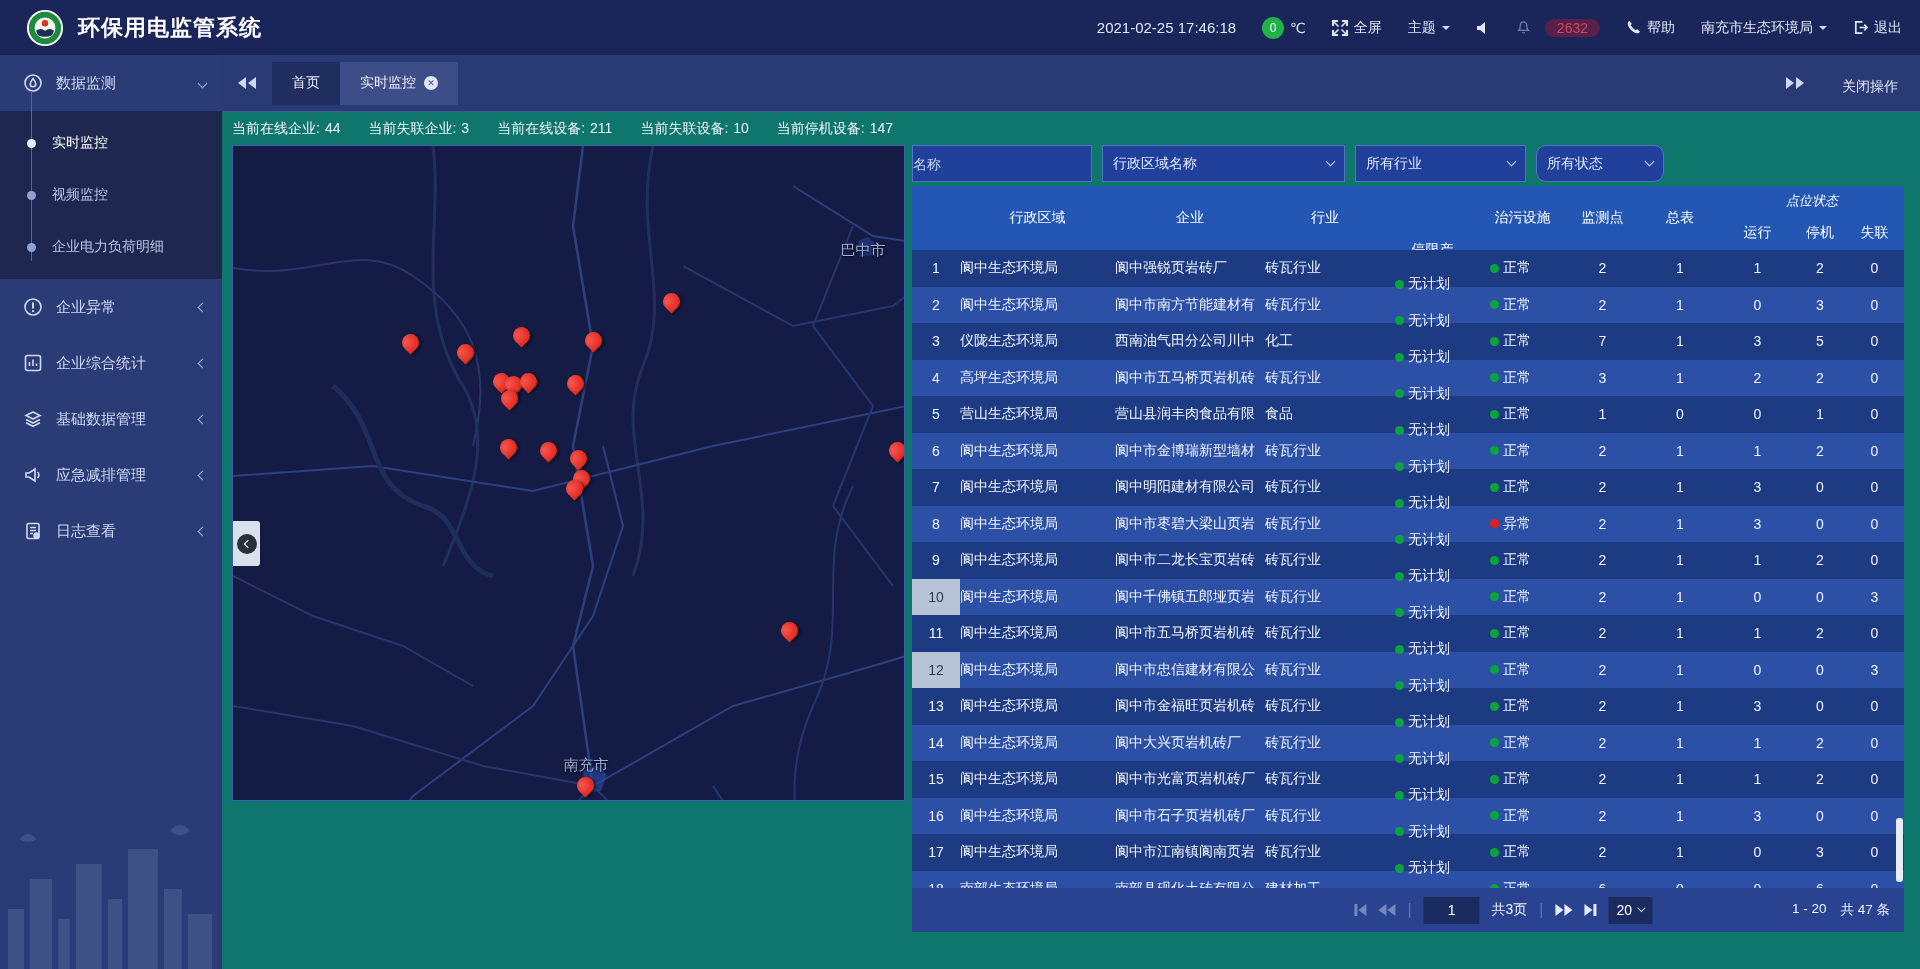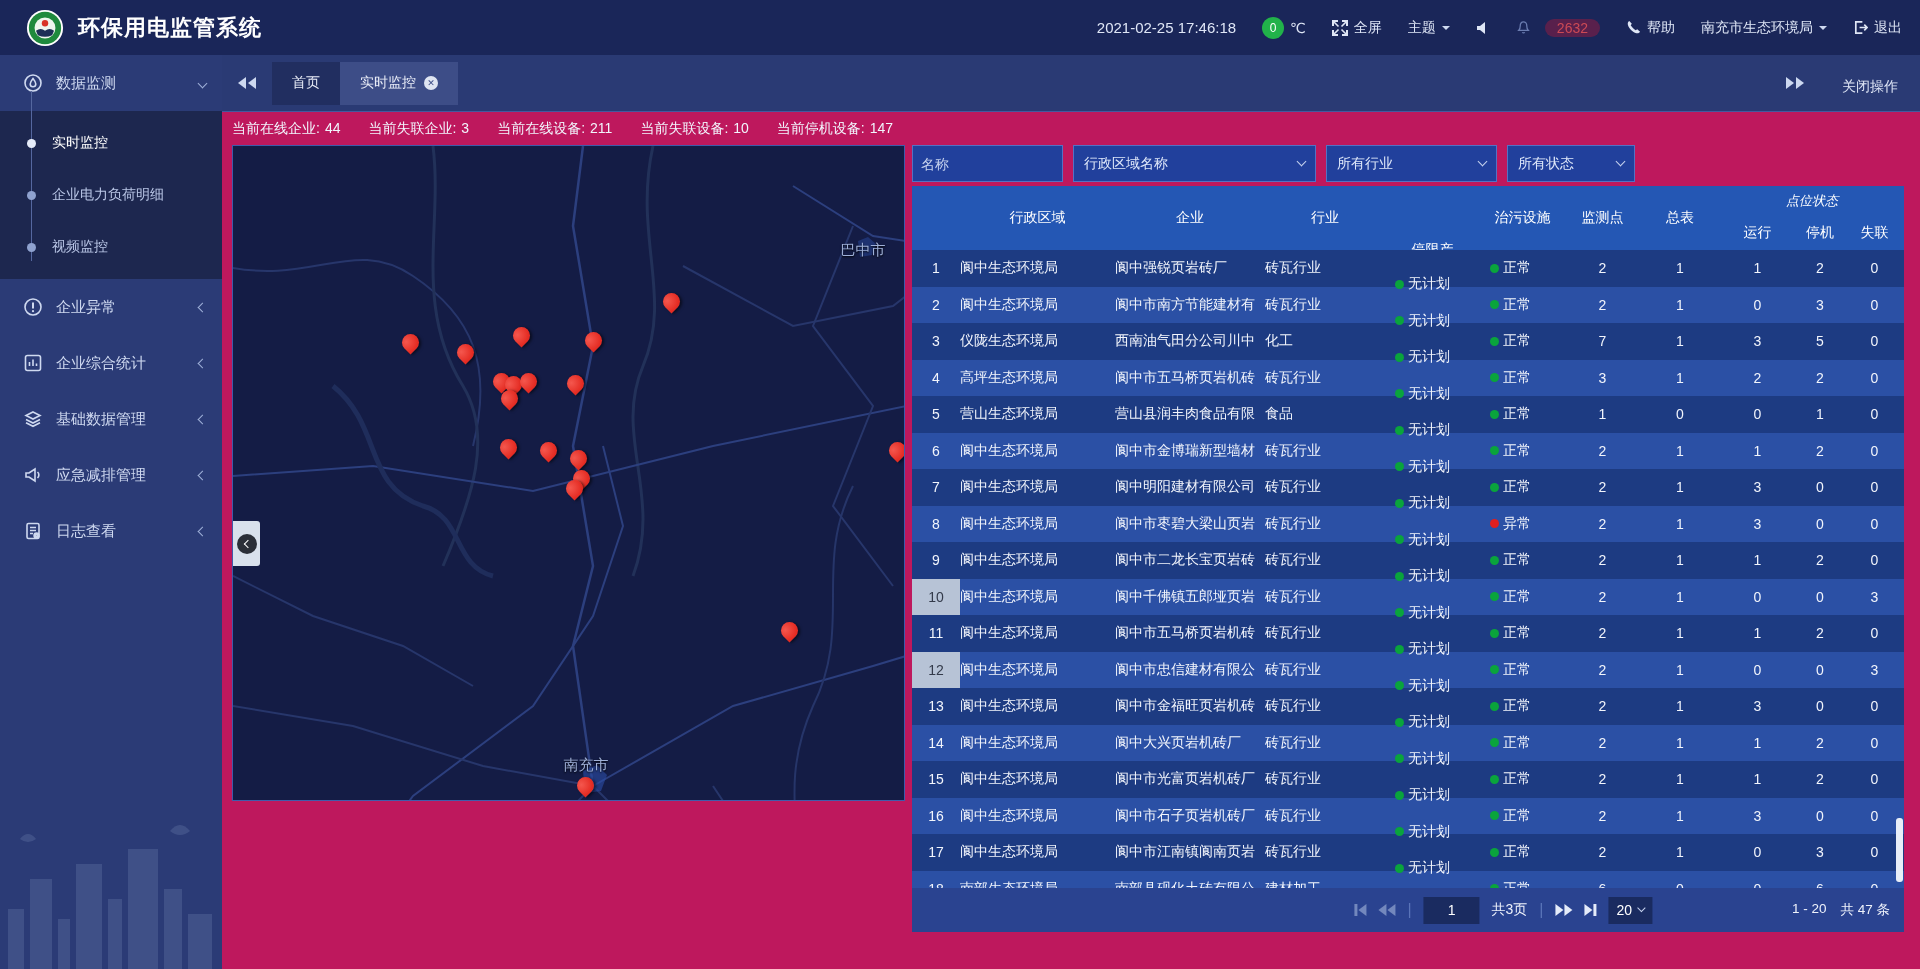--- a/index.html
+++ b/index.html
@@ -48,45 +48,45 @@
   .tri { width:0; height:0; border-top:6px solid transparent; border-bottom:6px solid transparent; }
   .tri.l { border-right:8px solid currentColor; }
   .tri.r { border-left:8px solid currentColor; }
   .tab { height:43px; margin-top:0; display:flex; align-items:center; padding:0 20px; font-size:14px; color:#e8ecf7; background:#212e60; cursor:pointer; }
   .tab.active { background:#3d4d87; }
   .tab-close { width:14px; height:14px; border-radius:50%; background:#dfe5f2; color:#3d4d87; font-size:9px; line-height:14px; text-align:center; margin-left:8px; }
   .tab-close:before { content:"✕"; }
   .tab-spacer { flex:1; }
   .close-ops { font-size:14px; color:#dfe6f6; margin-left:22px; cursor:pointer;margin-top:8px; }
 
-  .content { flex:1; background:#be185d; padding:0 16px 0 10px; display:flex; flex-direction:column; }
+  .content { flex:1; background:#0f766e; padding:0 16px 0 10px; display:flex; flex-direction:column; }
   .stats-bar { height:33px; display:flex; align-items:center; gap:28px; font-size:14px; color:#f2f5fd; }
   .stat { display:flex; gap:5px; }
 
   .content-row { display:flex; gap:7px; height:810px; }
 
   
   .map { width:673px; height:656px; background:#141c45; border:1px solid #3f5cab; position:relative; flex:0 0 auto; overflow:hidden; }
   .map svg.roads { position:absolute; inset:0; }
   .map-label { position:absolute; transform:translate(-50%,-50%); color:#9fb0d8; font-size:15px; white-space:nowrap; text-shadow:0 1px 2px #000; }
   .pin-wrap { position:absolute; width:20px; height:26px; transform:translate(-50%,-100%); }
   .pin { width:17px; height:17px; margin:2px auto 0; background:radial-gradient(circle at 35% 30%, #f4574e 0%, #e42b22 70%); border-radius:50% 50% 50% 0; transform:rotate(-45deg); box-shadow:1px 2px 3px rgba(0,0,0,.55); }
   .map-collapse { position:absolute; left:0; top:375px; width:27px; height:45px; background:#d9e1ec; display:flex; align-items:center; justify-content:center; cursor:pointer; border-radius:0 3px 3px 0; }
   .map-collapse .circ { width:20px; height:20px; border-radius:50%; background:#2b2f38; display:flex; align-items:center; justify-content:center; }
   .map-collapse .chev { border-color:#fff; width:6px; height:6px; transform:rotate(45deg); margin-left:2px; }
 
   
   .panel { flex:1; display:flex; flex-direction:column; }
   .filters { height:37px; display:flex; gap:10px; margin-bottom:4px; }
-  .f-input { width:151px; background:#21409c; border:1px solid #5372c4; color:#e8eefb; font-size:14px; padding:0 8px; font-family:inherit; }
+  .f-input { width:180px; background:#21409c; border:1px solid #5372c4; color:#e8eefb; font-size:14px; padding:0 0; font-family:inherit; }
   .f-input::placeholder { color:#c6d2ee; opacity:1; }
   .f-select { background:#21409c; border:1px solid #5372c4; display:flex; align-items:center; padding:0 10px; font-size:14px; color:#dfe8fa; cursor:pointer; }
   .f-select .lab { flex:1; }
   .f-select .sel-chev { width:7px; height:7px; border-left:1.5px solid #c6d2ee; border-bottom:1.5px solid #c6d2ee; transform:rotate(-45deg); margin-left:10px; position:relative; top:-2px; }
-  .w-district { width:243px; } .w-industry { width:171px; } .w-status { width:128px; }
+  .w-district { width:243px; } .w-industry { width:171px; } .w-status { width:128px;border-radius:10px; }
 
   
   .tbl { display:flex; flex-direction:column; }
   .thead { height:64px; background:#2457b4; display:flex; font-size:14px; color:#fff; }
   .thead .hcell { display:flex; align-items:center; justify-content:center; height:64px; }
   .tgroup { width:184px; display:flex; flex-direction:column; }
   .tgroup-label { height:30px; display:flex; align-items:center; justify-content:center; font-style:italic; font-size:13px; }
   .tgroup-cols { flex:1; display:flex; }
   .tgroup-cols .hcell { height:34px; }
   .tbody { height:638px; overflow:hidden; position:relative; }
@@ -202,25 +202,25 @@
           <span class="menu-label">数据监测</span>
           <span class="chev down"></span>
         </div>
         <div class="submenu">
           <div class="submenu-item active">
             <span class="dot"></span>
             <span class="submenu-label">实时监控</span>
           </div>
           <div class="submenu-item">
             <span class="dot"></span>
-            <span class="submenu-label">企业电力负荷明细</span>
+            <span class="submenu-label">视频监控</span>
           </div>
           <div class="submenu-item">
             <span class="dot"></span>
-            <span class="submenu-label">视频监控</span>
+            <span class="submenu-label">企业电力负荷明细</span>
           </div>
         </div>
         <div class="menu-item">
           <span class="menu-icon">
             <svg width="20" height="20" viewBox="0 0 20 20" fill="none" stroke="#cfd9f0" stroke-width="1.6">
               <circle cx="10" cy="10" r="8"></circle>
               <path d="M10 5.5 L10 11.5" stroke-width="2"></path>
               <circle cx="10" cy="14.2" r="1.1" fill="#cfd9f0" stroke="none"></circle>
             </svg>
           </span>

